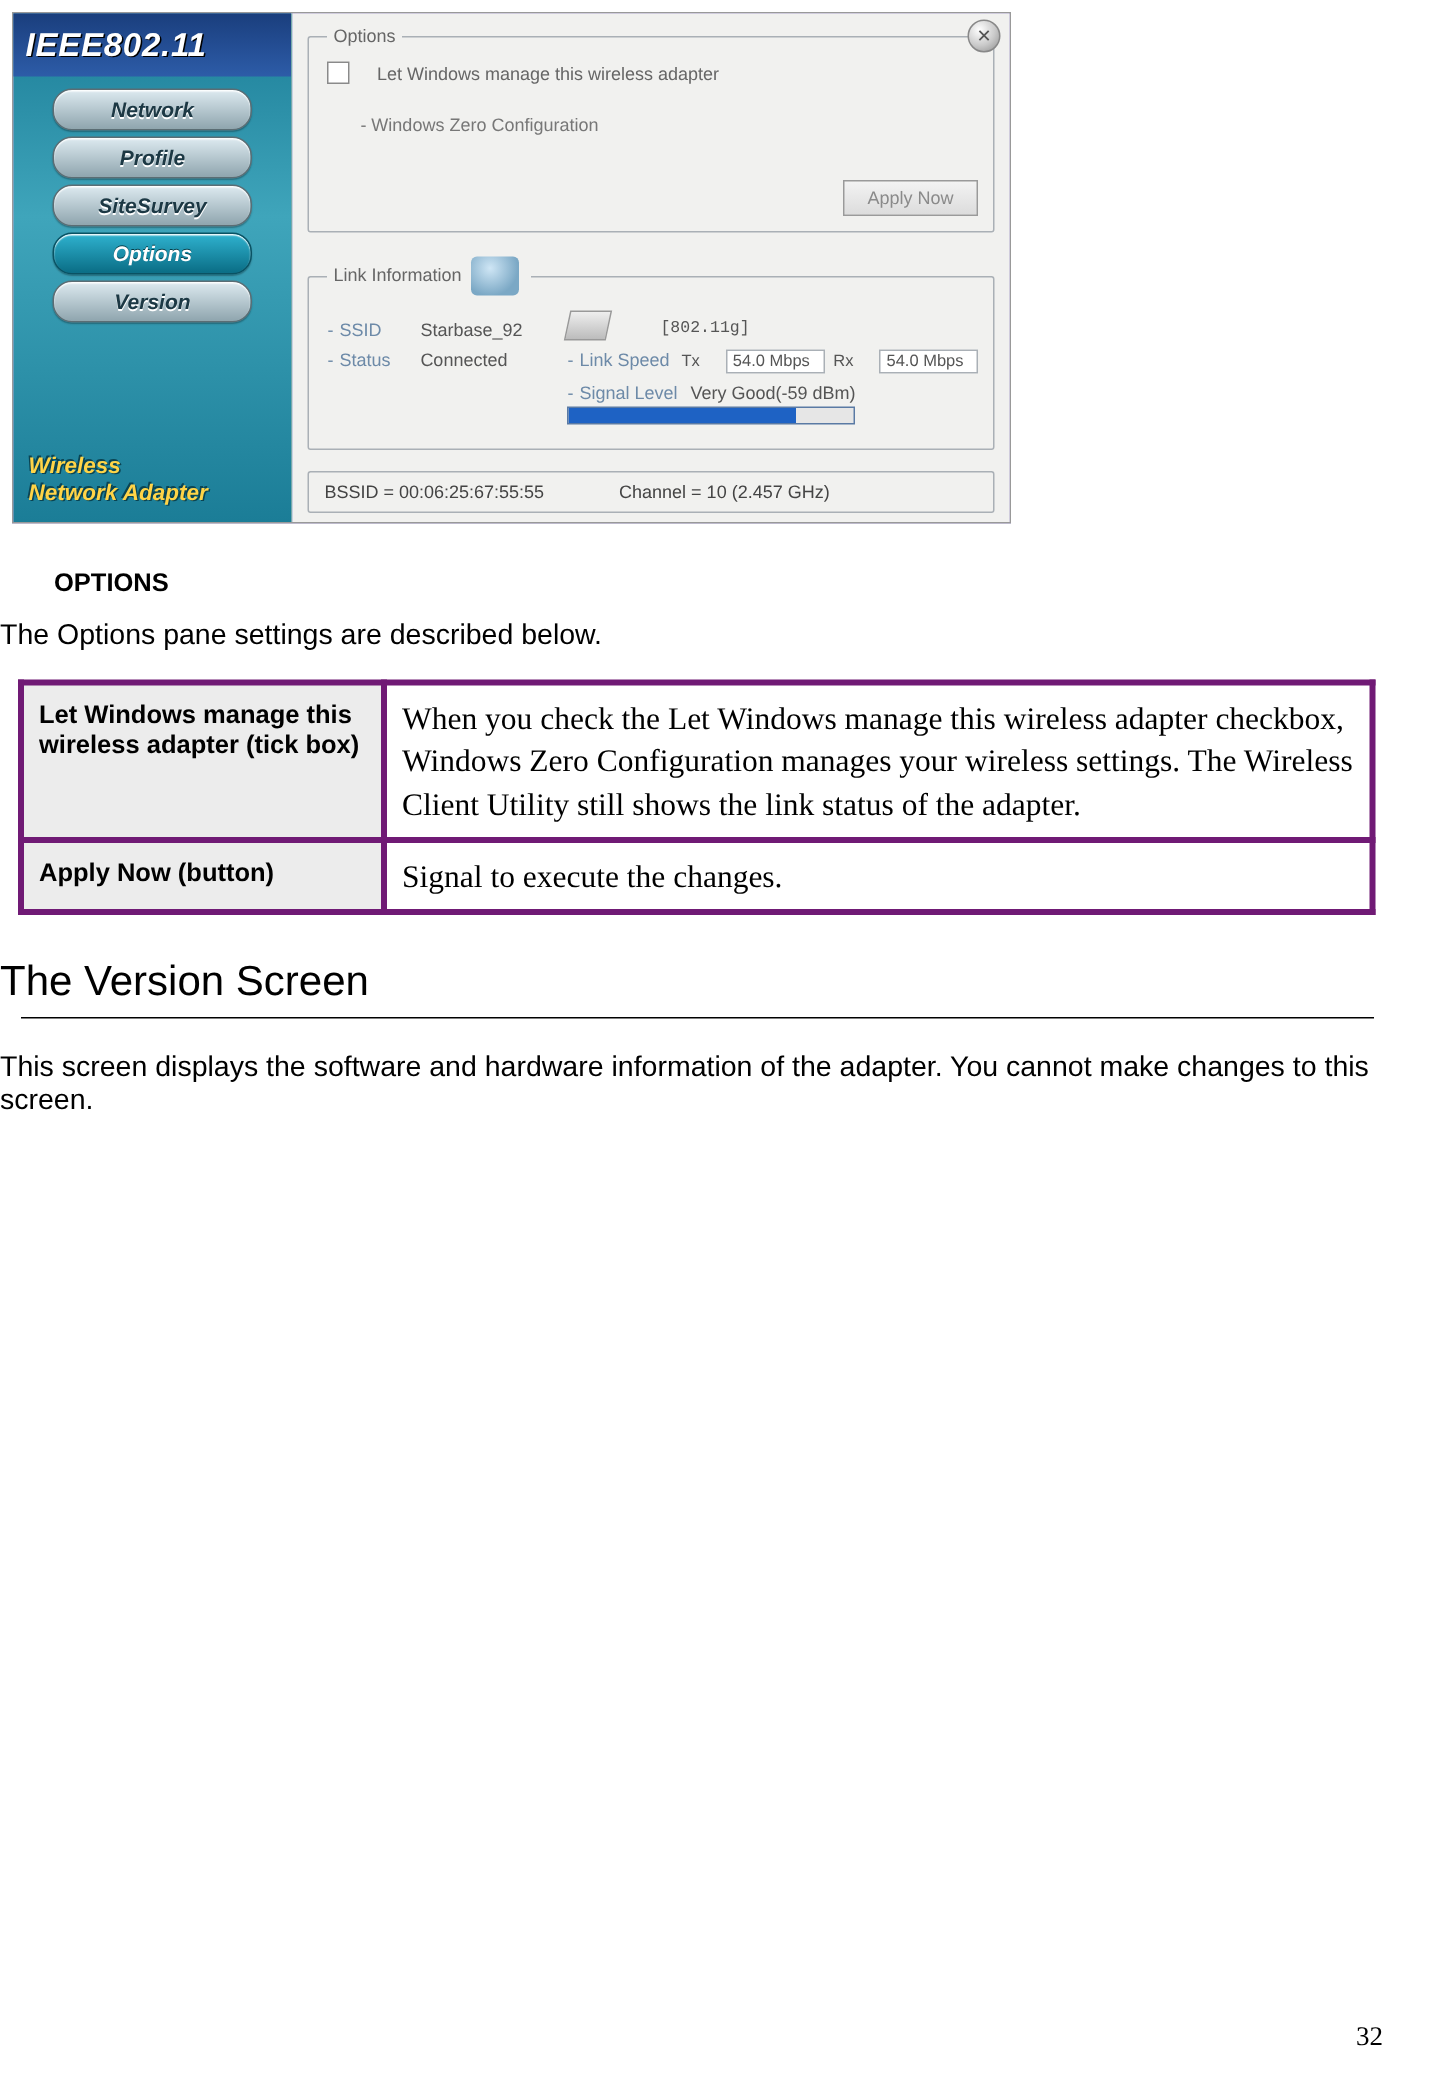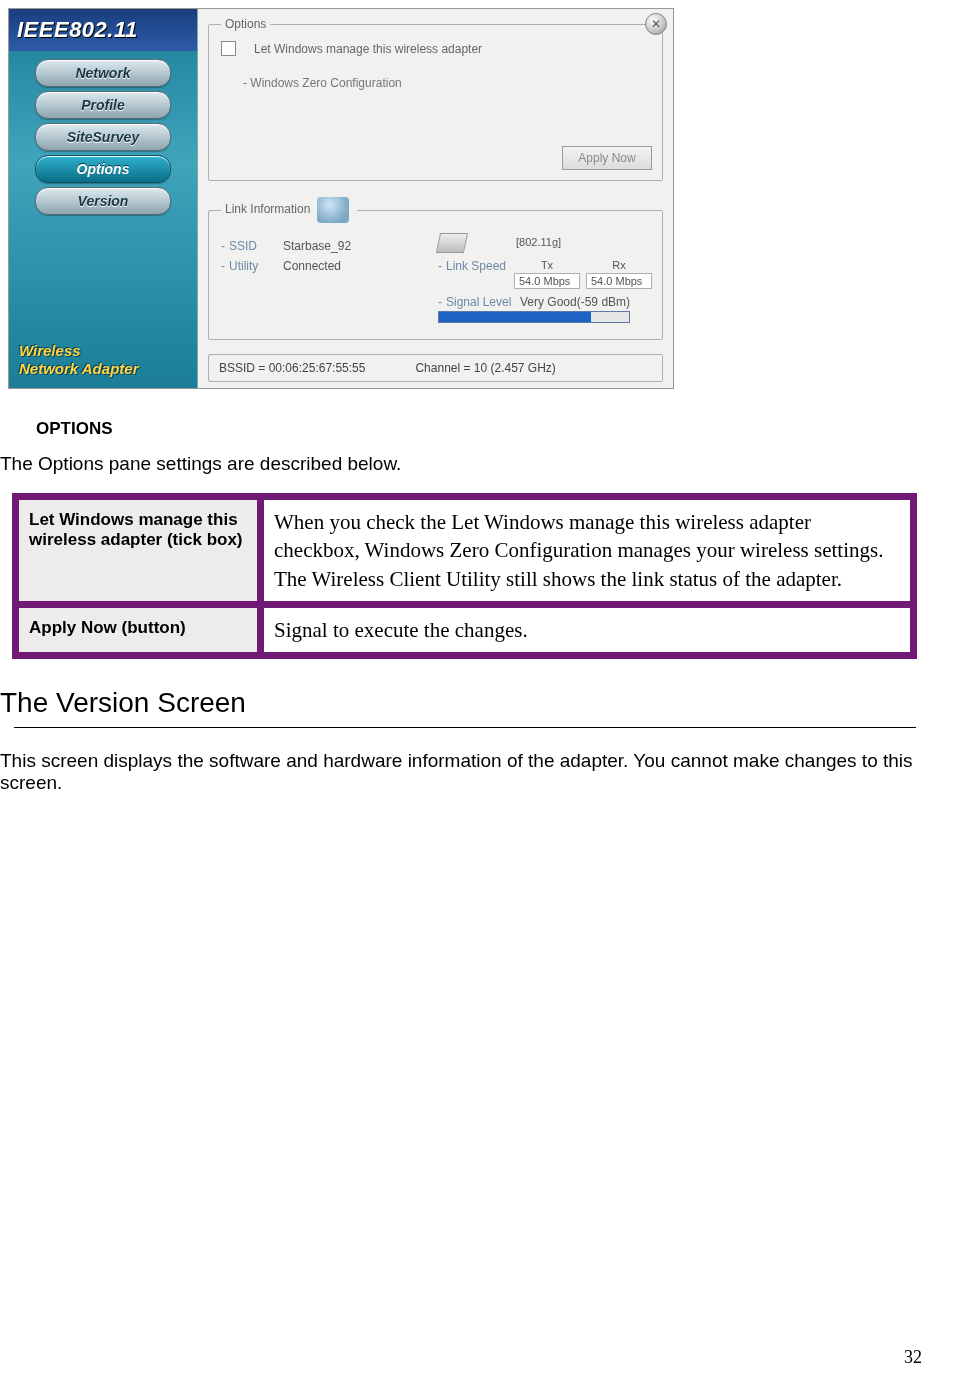--- a/index.html
+++ b/index.html
@@ -98,34 +98,34 @@
     border:1px solid #8a8a8a;
     background:#fff;
   }
   .sub-line { margin: 20px 0 6px 22px; color:#777;}
   .apply-row { display:flex; justify-content:flex-end; margin-top:30px;}
   .apply-btn {
     width:88px; height:22px;
     border:1px solid #9a9a9a;
     background: linear-gradient(#f3f3f3,#dcdcdc);
     color:#8a8a8a; font-size:12px;
-    display:flex; align-items:center; justify-content:center;margin-top:26px;
+    display:flex; align-items:center; justify-content:center;
   }
   .link-panel { position:relative; }
   .link-grid { display:flex; gap:30px; }
   .link-col { flex:1; }
   .link-row { display:flex; align-items:center; margin: 6px 0; font-size:12px; color:#555;}
   .link-label { color:#6d8aa8; width:54px; }
   .link-sep { color:#6d8aa8; margin-right:4px;}
   .mode-badge {
     font-size:11px; color:#555;
     margin-left:28px; margin-bottom:2px; display:inline-block;
   }
   .txrx { display:flex; gap:6px; align-items:center; font-size:11px; color:#555;}
-  .txrx-col { display:flex; flex-direction:column; align-items:center; gap:2px;}
+  .txrx-col { display:flex; flex-direction:row; align-items:center; gap:17px;}
   .txrx-box {
     border:1px solid #aab0b6; background:#fff;
     padding:1px 4px; font-size:11px; min-width:56px; text-align:left;
   }
   .signal-bar {
     width:190px; height:10px;
     border:1px solid #5a7aa4;
     background: linear-gradient(90deg,#1e62c4 0%, #1e62c4 80%, #e6e6e6 80%);
     margin-top:2px;
   }
@@ -173,21 +173,21 @@
   .body-text {
     font-size:19px;
     margin: 0 0 18px 0;
   }
   table.opts {
     border-collapse: collapse;
     width: 905px;
     margin: 0 0 28px 12px;
   }
   table.opts td {
-    border:7px solid #701a75;
+    border:4px solid #701a75;
     vertical-align:top;
   }
   table.opts td.lbl {
     background:#ececec;
     font-weight:bold;
     font-size:17px;
     padding:10px 10px;
     width:218px;
     font-family: Arial, sans-serif;
   }
@@ -260,26 +260,26 @@
         </legend>
         <div class="link-grid">
           <div class="link-col">
             <div class="link-row">
               <span class="link-sep">-</span>
               <span class="link-label">SSID</span>
               <span>Starbase_92</span>
             </div>
             <div class="link-row">
               <span class="link-sep">-</span>
-              <span class="link-label">Utility</span>
+              <span class="link-label">Status</span>
               <span>Connected</span>
             </div>
           </div>
           <div class="link-col">
-            <div style="display:flex;align-items:center;gap:22px;">
+            <div style="display:flex;align-items:flex-end;gap:6px;font-family:Liberation Mono, monospace;">
               <span class="cardicon"></span>
               <span class="mode-badge">[802.11g]</span>
             </div>
             <div class="link-row" style="align-items:flex-start;">
               <span class="link-sep">-</span>
               <span class="link-label" style="width:68px">Link Speed</span>
               <div class="txrx">
                 <div class="txrx-col">
                   <span>Tx</span>
                   <span class="txrx-box">54.0 Mbps</span>

